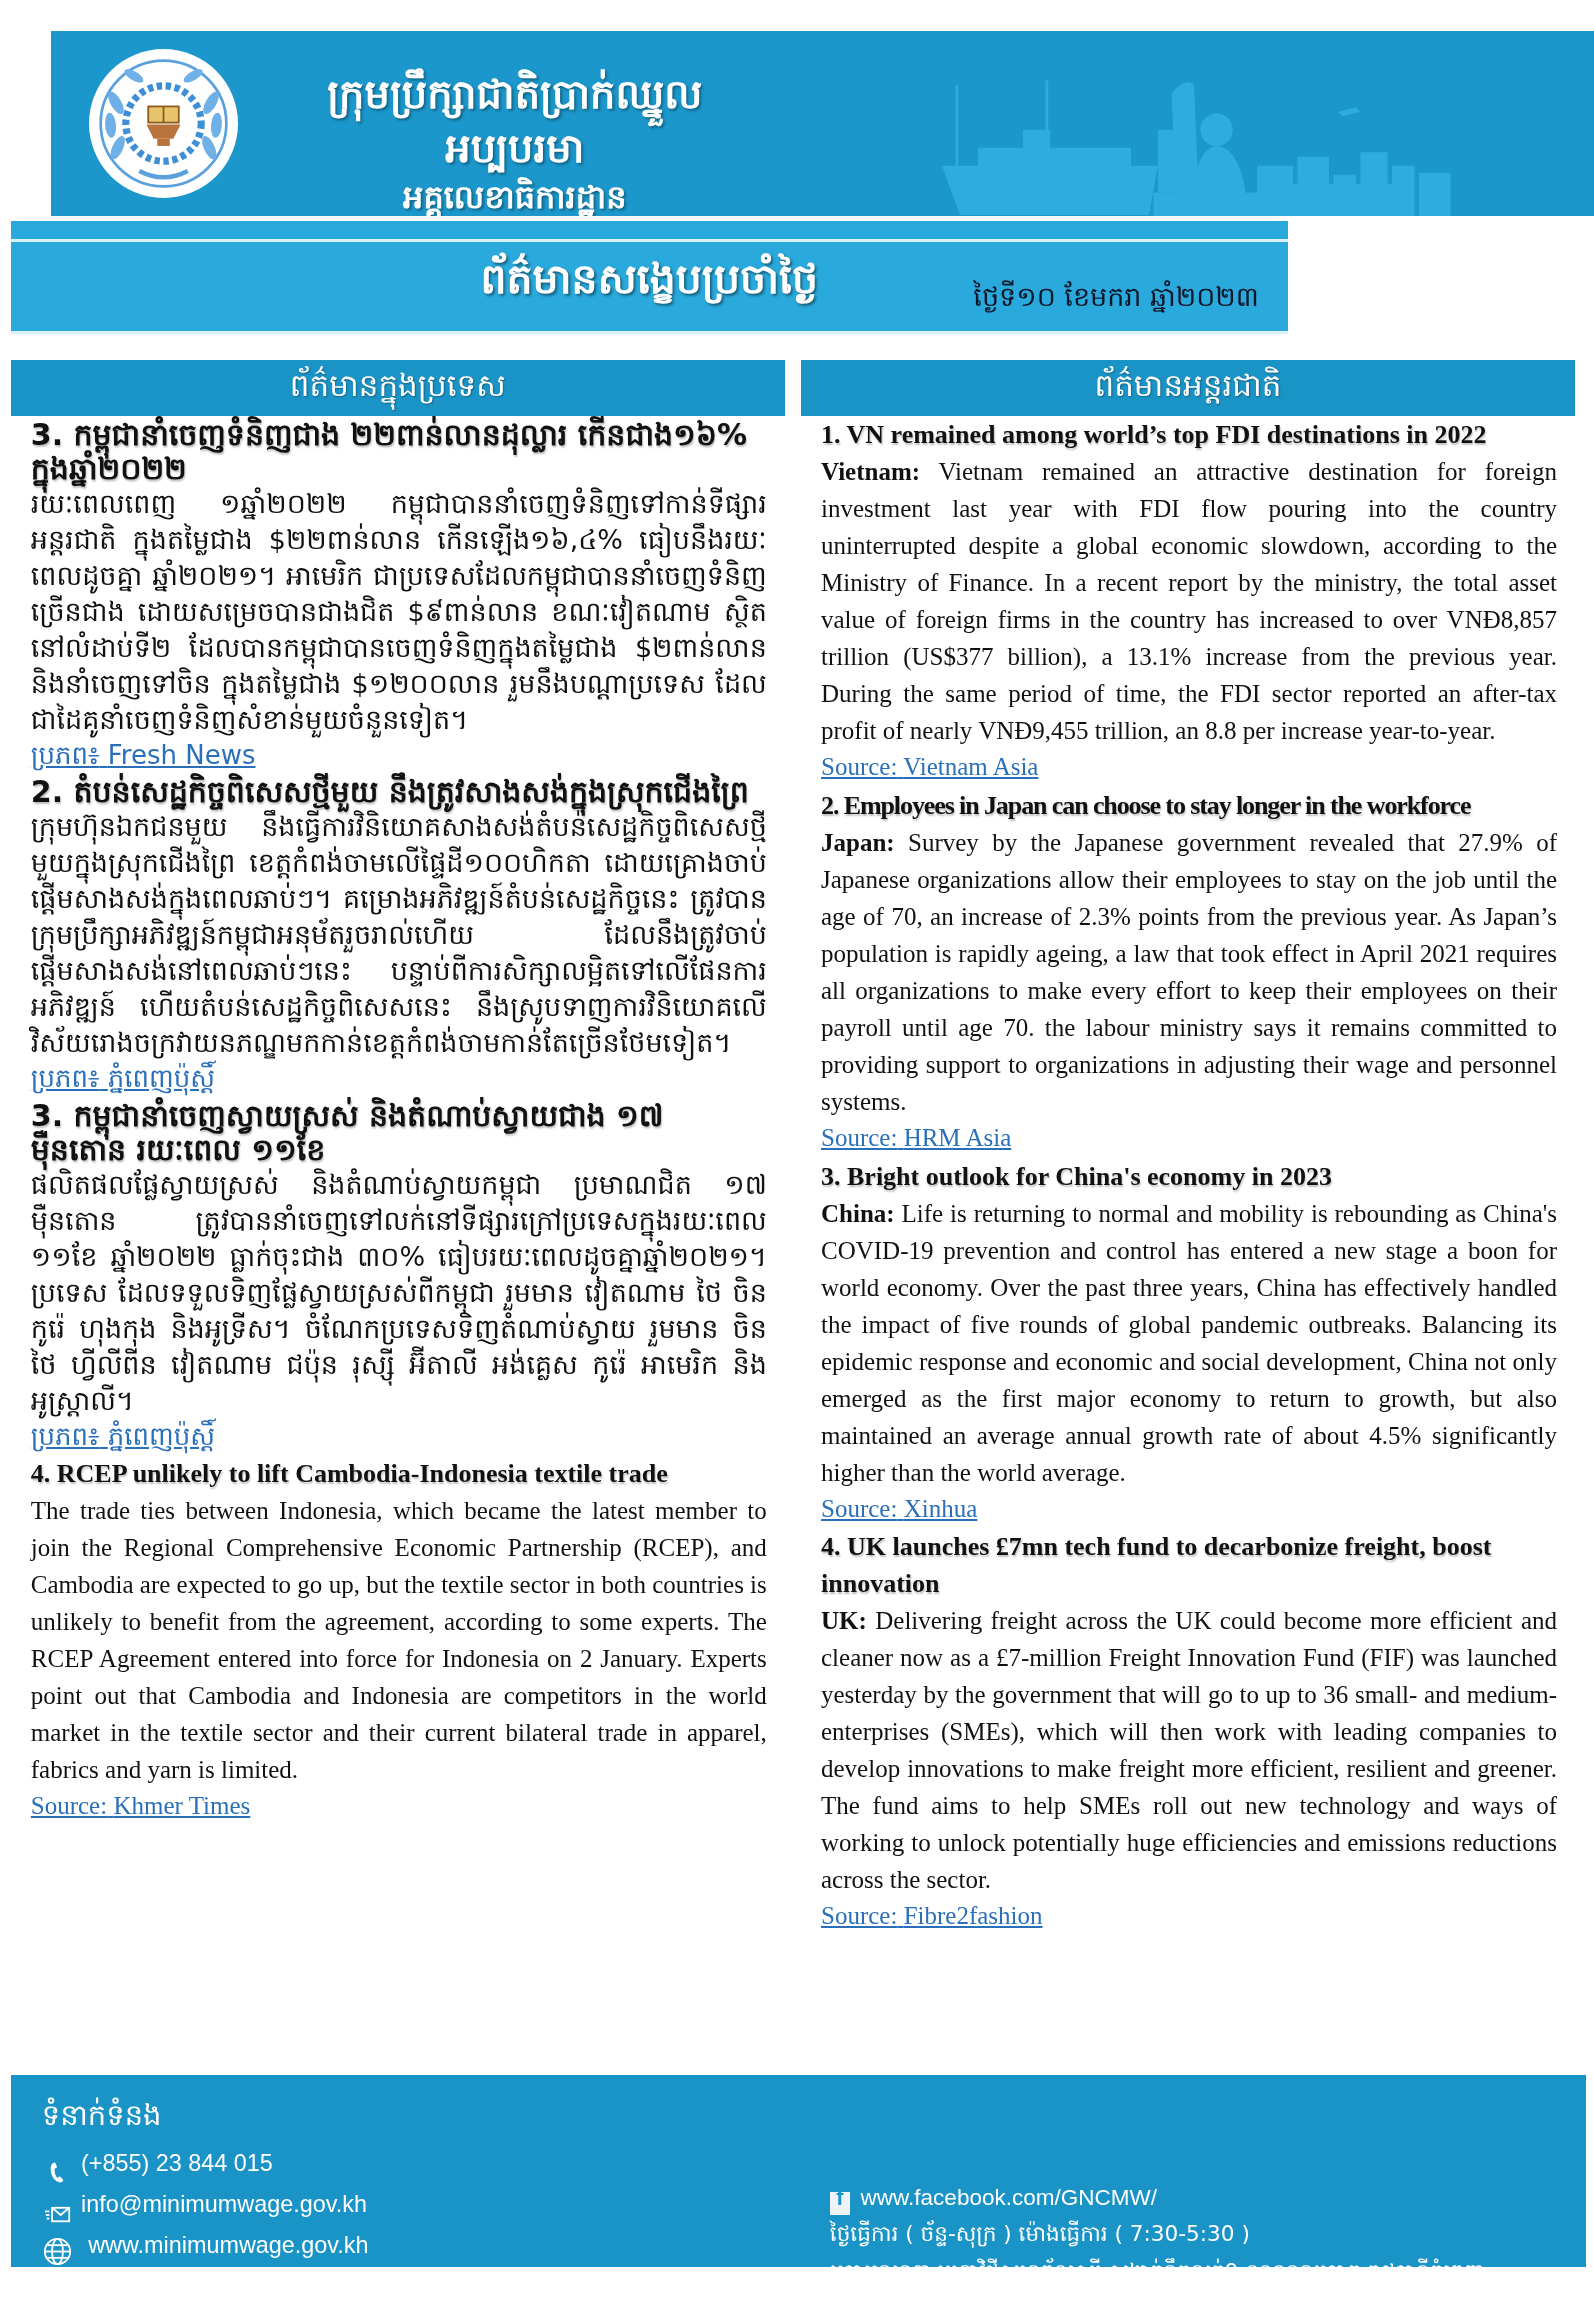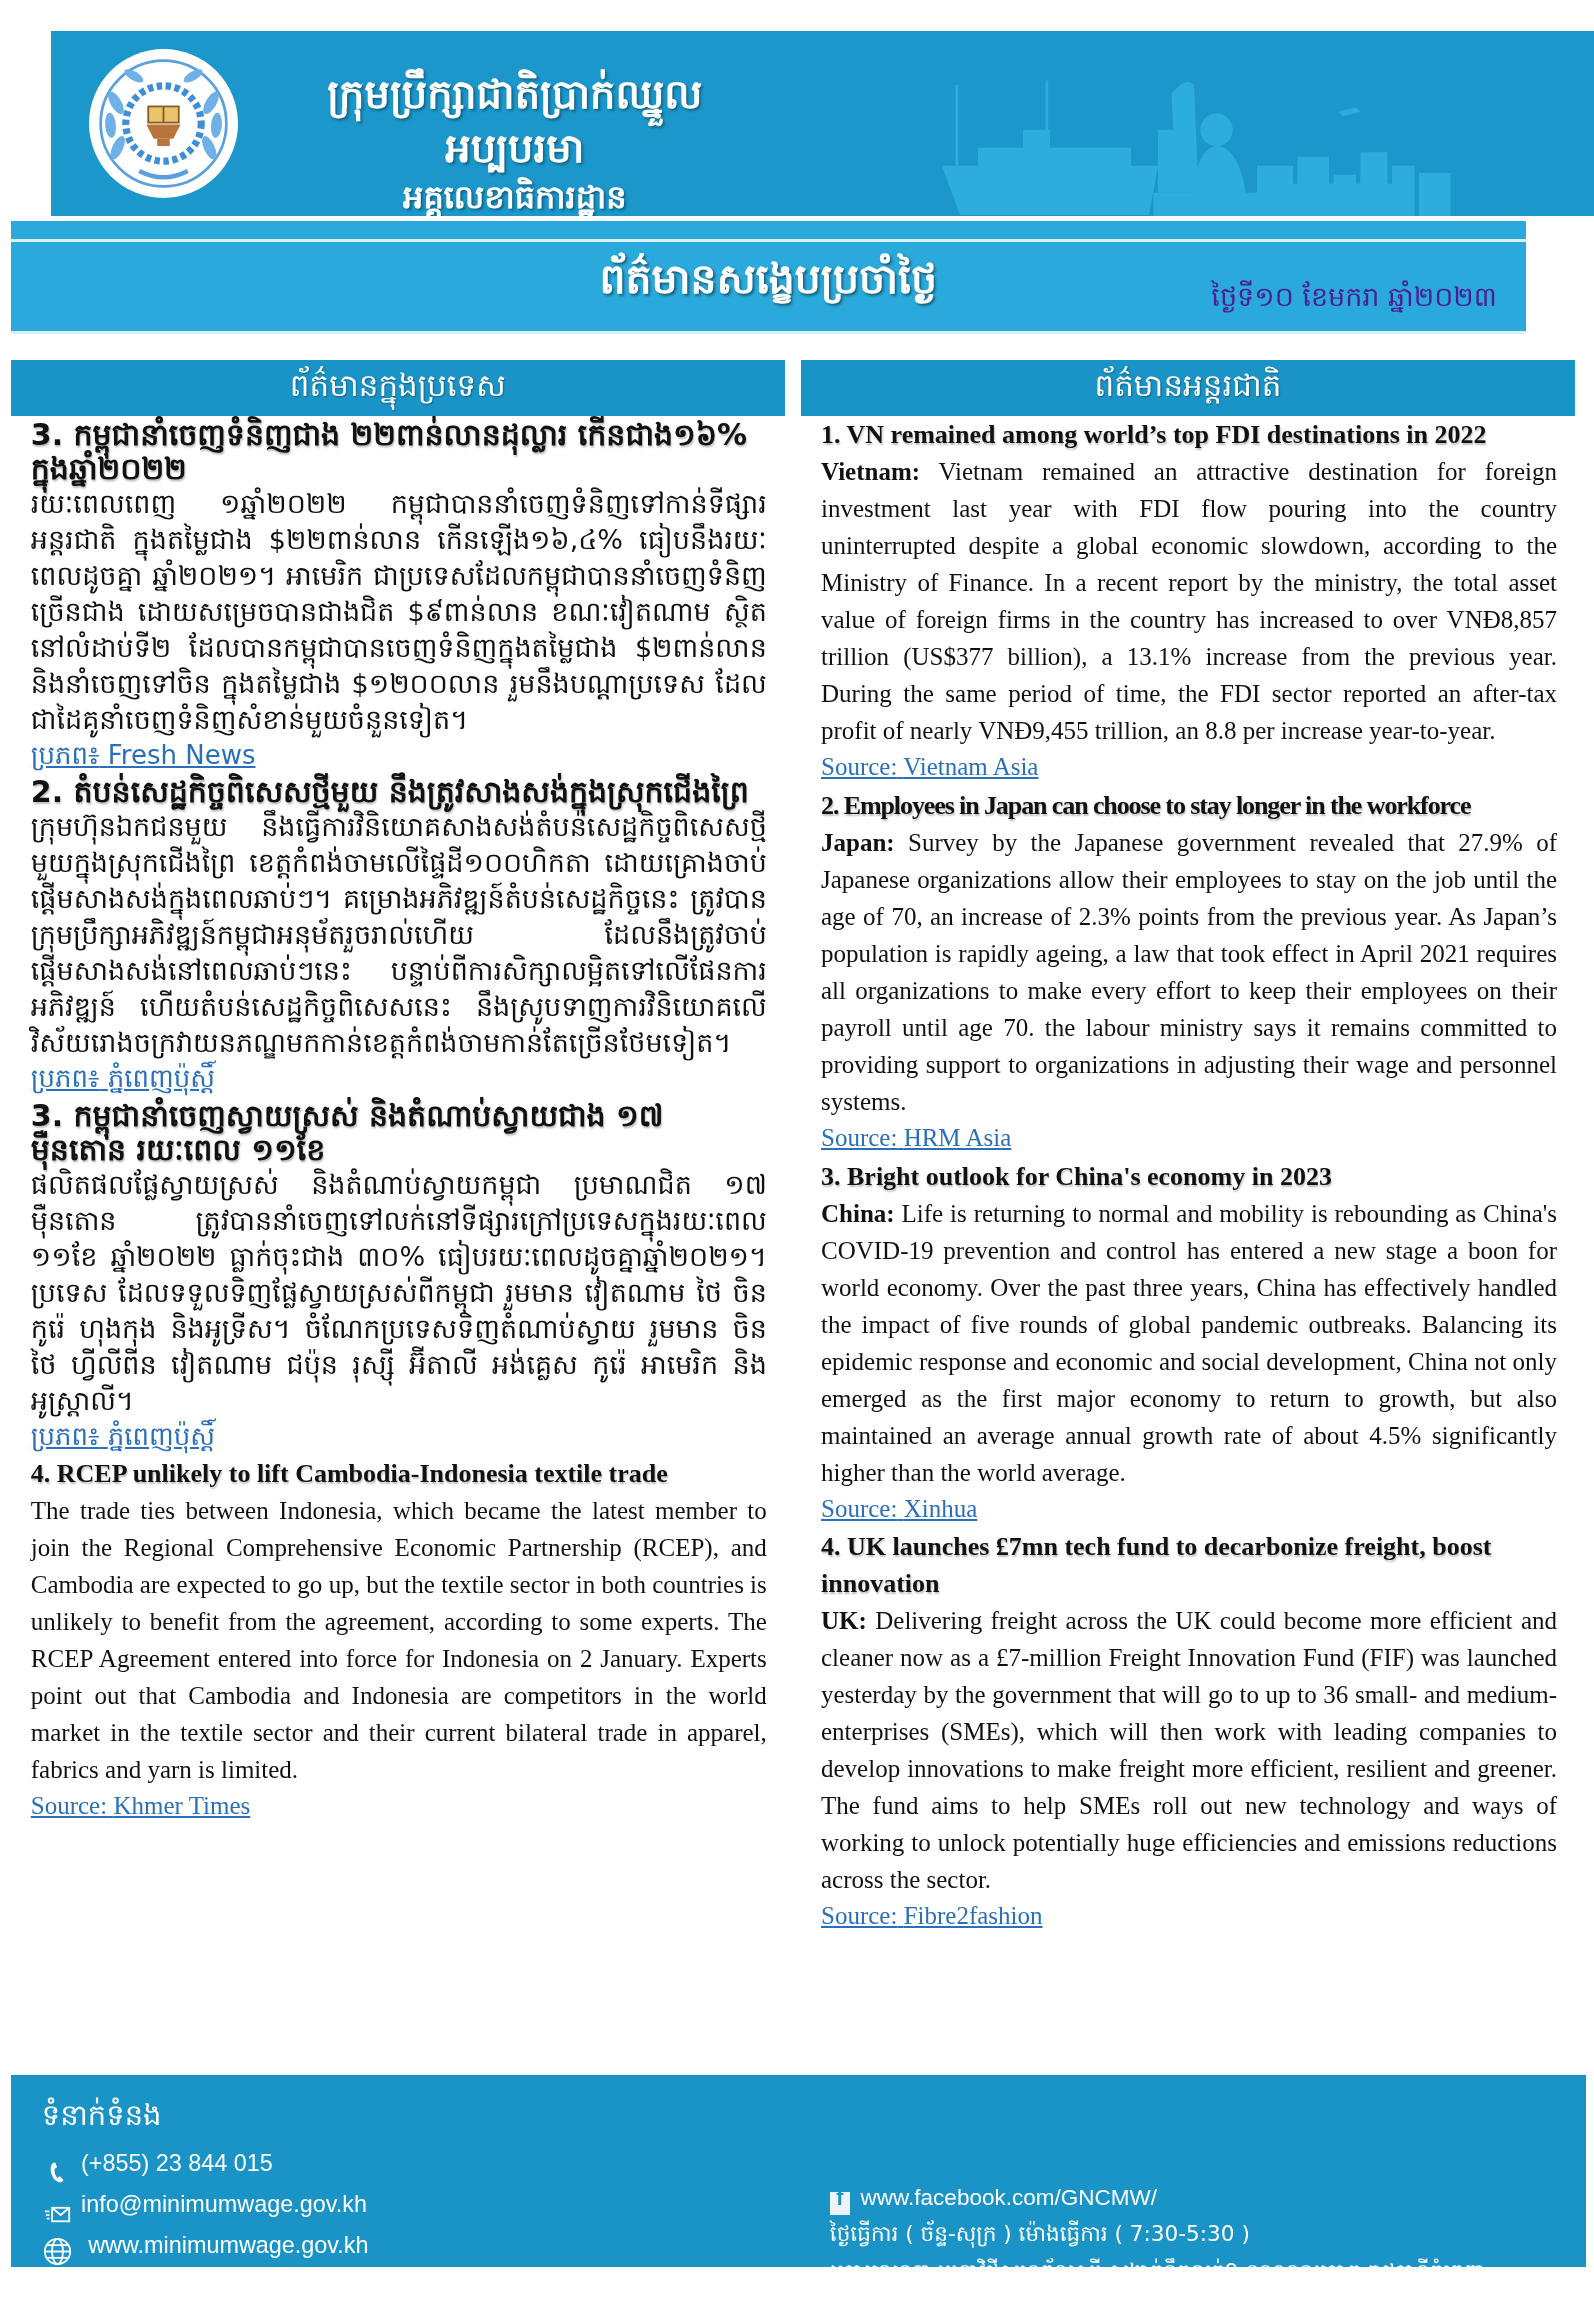--- a/index.html
+++ b/index.html
@@ -26,33 +26,33 @@
       text-shadow: 1.8px 1.8px 2.7px rgba(0,0,0,0.35);
     }
     .org-name .l1 { font-size: 40px; line-height: 54px; }
     .org-name .l2 { font-size: 32px; line-height: 45px; }
     .skyline {
       position: absolute; right: 0; top: 0; width: 738px; height: 185px;
     }
 
     
     .title-band {
-      position: absolute; left: 10.8px; top: 221px; width: 1515px; height: 113px;
+      position: absolute; left: 10.8px; top: 221px; width: 1277px; height: 113px;
       background: #2aa9dc;
     }
     .title-band .rule { position: absolute; left: 0; width: 100%; height: 2.7px; background: #d9f1fb; }
     .title-band .rule.top { top: 18px; }
     .title-band .rule.bot { top: 110px; }
     .bulletin-title {
       position: absolute; left: 0; width: 100%; top: 32px; text-align: center;
       color: #fff; font-family: "DejaVu Sans", sans-serif; font-weight: bold; font-size: 41px;
       text-shadow: 1.8px 1.8px 2.7px rgba(0,0,0,0.45);
     }
     .bulletin-date {
-      position: absolute; right: 29px; top: 59px; color: #4c1d95;
+      position: absolute; right: 29px; top: 59px; color: #0f172a;
       font-family: "DejaVu Sans", sans-serif; font-size: 27px;
     }
 
     
     .col { position: absolute; top: 360px; }
     .col.left { left: 10.8px; width: 774px; }
     .col.right { left: 801px; width: 774px; }
     .section-header {
       height: 56px; background: #1a94c7; color: #fff;
       display: flex; align-items: center; justify-content: center;

